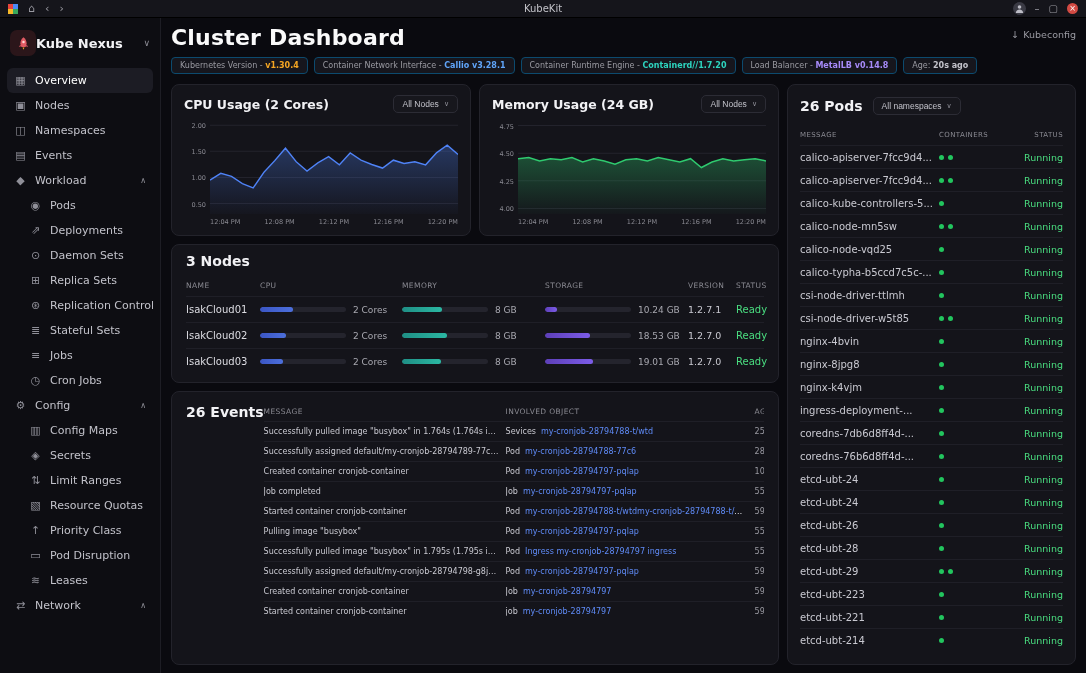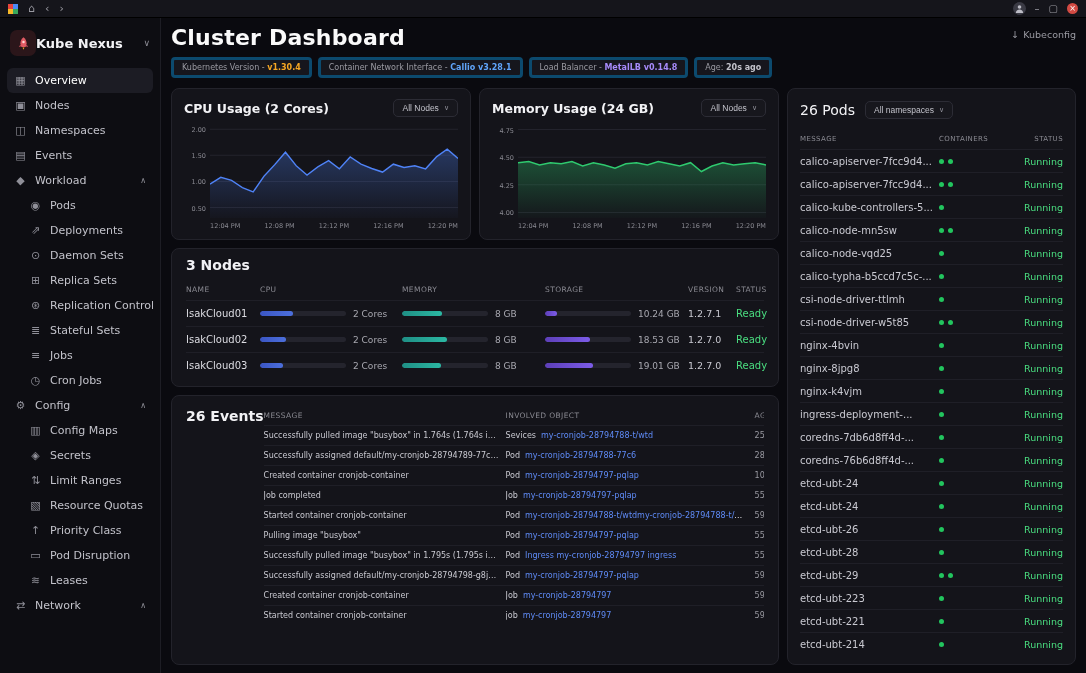--- a/index.html
+++ b/index.html
@@ -35,21 +35,21 @@
   .nav-item.sub { margin-left:15px; }
   .nav-icon { width:13px; flex:0 0 13px; text-align:center; color:#8f8f98; font-size:11px; }
   .nav-chev { margin-left:auto; color:#8f8f98; font-size:8px; }
 
   
   main { flex:1; min-width:0; padding:7px 10px 8px; display:flex; flex-direction:column; overflow:hidden; }
   .page-header { display:flex; align-items:flex-start; justify-content:space-between; }
   .page-title { font-size:22px; font-weight:bold; color:#fafafa; letter-spacing:0.2px; }
   .kubeconfig { font-size:9.5px; color:#9a9aa2; display:flex; align-items:center; gap:4px; margin-top:4px; }
   .badges { display:flex; gap:6px; margin:7px 0 10px; }
-  .badge { background:#16161d; border:3px solid #0c4a6e; border-radius:4px; padding:3px 8px;
+  .badge { background:#16161d; border:1px solid #0c4a6e; border-radius:4px; padding:3px 8px;
     font-size:8px; color:#9a9aa2; white-space:nowrap; }
   .badge b { font-weight:bold; }
 
   .content { flex:1; display:flex; gap:8px; min-height:0; }
   .col-main { width:608px; flex:0 0 608px; display:flex; flex-direction:column; gap:8px; min-height:0; }
   .card { background:#14141a; border:1px solid #23232b; border-radius:8px; }
 
   
   .charts-row { display:flex; gap:8px; height:152px; flex:0 0 152px; }
   .chart-card { flex:1; padding:10px 12px 8px; display:flex; flex-direction:column; min-width:0; }
@@ -86,21 +86,21 @@
   .erow.head { border-top:none; color:#8a8a92; font-size:7.5px; letter-spacing:0.4px; padding:3px 0 5px; }
   .emsg { white-space:nowrap; overflow:hidden; text-overflow:ellipsis; color:#c9c9d1; }
   .eobj { white-space:nowrap; overflow:hidden; text-overflow:ellipsis; }
   .eobj .kind { color:#c9c9d1; margin-right:5px; }
   .eobj .lnk { color:#5f8bf7; }
   .eage,.etype { color:#9a9aa2; }
 
   
   .pods-card { flex:1; min-width:0; padding:12px 12px 6px; display:flex; flex-direction:column; overflow:hidden; }
   .pods-head { display:flex; align-items:center; gap:10px; margin-bottom:12px; }
-  .pods-title { font-size:14px; font-weight:normal; color:#f2f2f5; }
+  .pods-title { font-size:14px; font-weight:bold; color:#f2f2f5; }
   .pcols { display:grid; grid-template-columns:1fr 76px 48px; font-size:7px; color:#8a8a92;
     letter-spacing:0.4px; padding:4px 0 6px; }
   .pcols span:last-child { text-align:right; }
   .prows { flex:1; overflow:hidden; }
   .prow { display:grid; grid-template-columns:1fr 76px 48px; align-items:center;
     padding:5.5px 0; border-top:1px solid #1f1f27; font-size:10px; }
   .pname { color:#c9c9d1; white-space:nowrap; overflow:hidden; text-overflow:ellipsis; padding-right:6px; }
   .pdots { display:flex; gap:4px; }
   .pdot { width:5px; height:5px; border-radius:50%; background:#22c55e; }
   .pstatus { color:#4ade80; text-align:right; font-size:9.5px; }
@@ -115,20 +115,21 @@
       <span class="tb-logo">
           <i></i>
           <i></i>
           <i></i>
           <i></i>
         </span>
       <span>⌂</span>
       <span>‹</span>
       <span>›</span>
     </div>
+    <div class="tb-title">KubeKit</div>
     <div class="tb-right">
       <span class="avatar">
         <svg width="9" height="9" viewBox="0 0 10 10">
             <circle cx="5" cy="3.4" r="2" fill="#bdbdc6"></circle>
             <path d="M1 10c0-2.4 1.8-3.8 4-3.8s4 1.4 4 3.8z" fill="#bdbdc6"></path>
           </svg>
       </span>
       <span>–</span>
       <span>▢</span>
       <span class="close-btn">×</span>
@@ -249,20 +250,21 @@
       <div class="page-header">
         <h1 class="page-title">Cluster Dashboard</h1>
         <a class="kubeconfig">
           <span>↓</span>
           <span>Kubeconfig</span>
         </a>
       </div>
       <div class="badges" id="badges">
           <span class="badge">Kubernetes Version - <b style="color:#f5a623">v1.30.4</b></span>
           <span class="badge">Container Network Interface - <b style="color:#60a5fa">Callio v3.28.1</b></span>
+          <span class="badge">Container Runtime Engine - <b style="color:#2dd4bf">Containerd//1.7.20</b></span>
           <span class="badge">Load Balancer - <b style="color:#a78bfa">MetalLB v0.14.8</b></span>
           <span class="badge">Age: <b style="color:#c2c2ca">20s ago</b></span>
         </div>
 
       <div class="content">
         <section class="col-main">
           <div class="charts-row">
             <div class="card chart-card" id="chart-0">
               <div class="chart-head">
                 <span class="chart-title">CPU Usage (2 Cores)</span>

